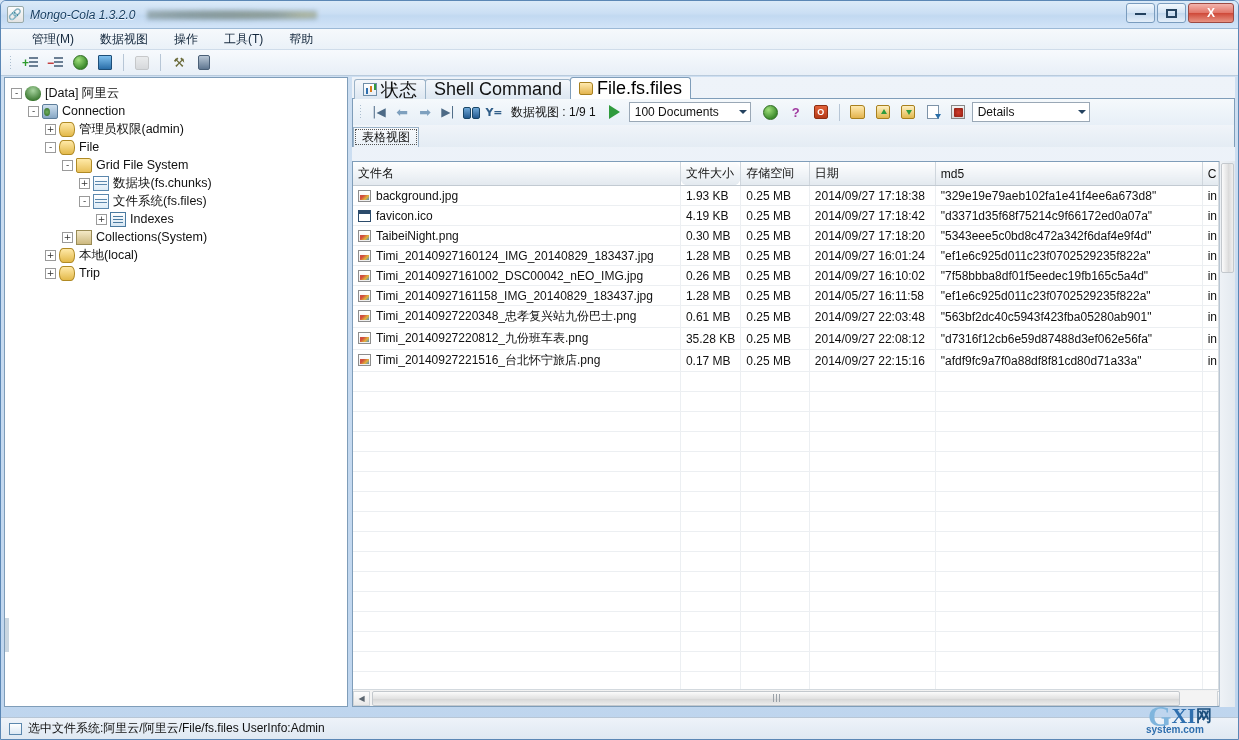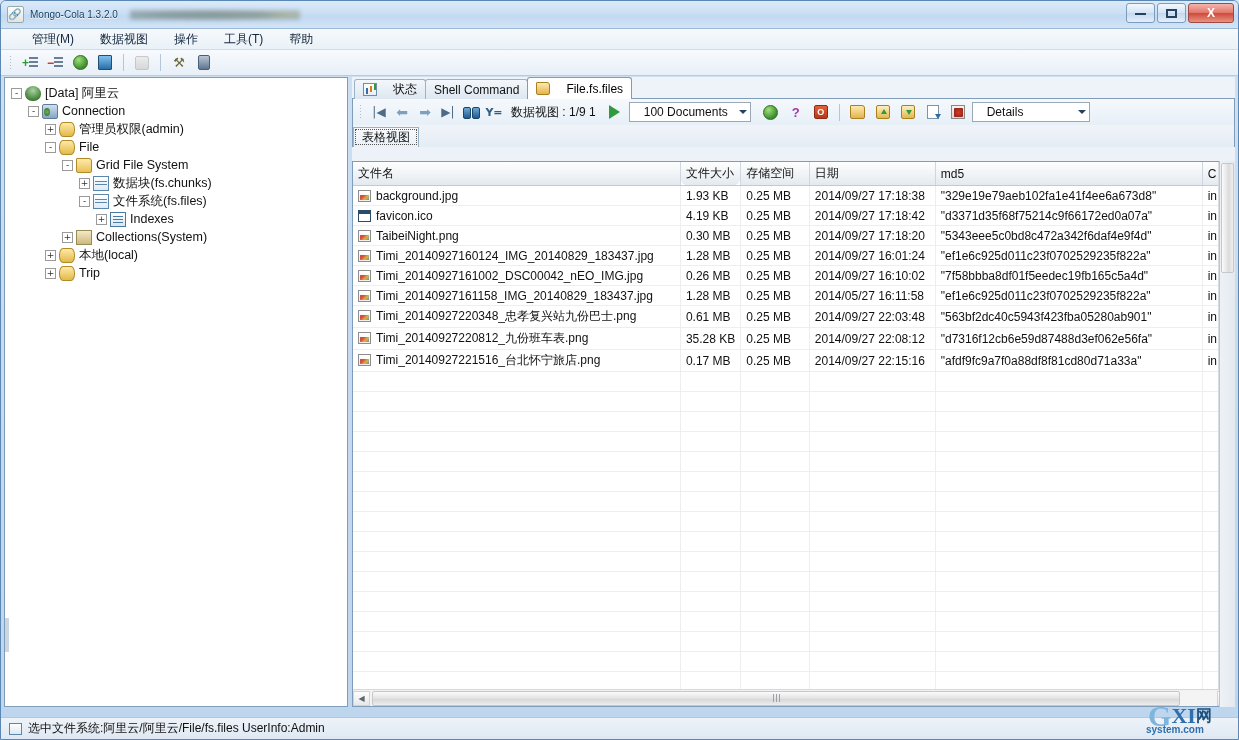--- a/index.html
+++ b/index.html
@@ -32,23 +32,24 @@
   .titlebar .appicon {
     width: 17px; height: 17px;
     background: linear-gradient(180deg,#fdfdfd,#e3e3e3);
     border: 1px solid #9aa;
     border-radius: 2px;
     display: inline-flex; align-items: center; justify-content: center;
     margin-right: 6px;
     font-size: 11px; color: #5a9f3a;
   }
   .titlebar .title {
-    font-size: 10px; color: #123a5e;
+    font-size: 12px; color: #123a5e;
     text-shadow: 0 1px 0 rgba(255,255,255,.8);
     white-space: nowrap;
+    font-style: italic;
   }
   .titlebar .blurred {
     margin-left: 12px;
     width: 170px; height: 14px;
     background:
       radial-gradient(ellipse at 8% 50%, rgba(90,120,150,.55) 0 35%, transparent 60%),
       radial-gradient(ellipse at 27% 50%, rgba(190,175,80,.5) 0 30%, transparent 55%),
       radial-gradient(ellipse at 48% 50%, rgba(90,120,150,.55) 0 40%, transparent 62%),
       radial-gradient(ellipse at 70% 50%, rgba(190,175,80,.5) 0 28%, transparent 52%),
       radial-gradient(ellipse at 90% 50%, rgba(90,120,150,.5) 0 35%, transparent 60%);
@@ -170,22 +171,22 @@
 
   
   .tabstrip {
     height: 22px; display: flex; align-items: flex-end;
     padding-left: 2px; position: relative;
   }
   .tabstrip::after{
     content:""; position:absolute; left:0; right:0; bottom:0; height:1px; background:#7f9db9;
   }
   .tab {
-    height: 20px; display:flex; align-items:center; gap:16px;
-    padding: 0 8px; font-size:12px; color:#111;
+    height: 20px; display:flex; align-items:center; gap:4px;
+    padding: 0 8px; font-size:18px; color:#111;
     border:1px solid #9bb3c8; border-bottom:none;
     background: linear-gradient(180deg,#f4f7fb,#dde7f1);
     margin-right:-1px; border-radius:3px 3px 0 0;
     position: relative; z-index:1;
   }
   .tab.active {
     height: 22px; background:#fff; border-color:#7f9db9;
     z-index:3; color:#000;
   }
   .tab .tabicon{ width:14px; height:13px; display:inline-block; position:relative; }
@@ -204,21 +205,21 @@
   .navbtn.arrow { color:#7ea0be; font-size:14px; }
   .binocular { width:17px;height:14px;position:relative; }
   .binocular::before,.binocular::after{content:"";position:absolute;top:2px;width:6px;height:10px;background:linear-gradient(180deg,#6fa7d6,#22598f);border:1px solid #184667;border-radius:2px;}
   .binocular::before{left:0;} .binocular::after{right:0;}
   .filtericon{ font-size:11px; color:#2f5d88; font-weight:bold;}
   .dvlabel { font-size:12px; color:#111; margin-left:4px; white-space:nowrap;}
   .playbtn { width:0;height:0;border-left:11px solid #2f9b3d;border-top:7px solid transparent;border-bottom:7px solid transparent;margin:0 6px 0 10px;}
   .combo {
     height:20px; min-width:122px; background:#fff; border:1px solid #9aa8b6;
     display:flex; align-items:center; justify-content:space-between;
-    padding:0 3px 0 14px; font-size:12px; color:#111;
+    padding:0 3px 0 5px; font-size:12px; color:#111;
   }
   .combo .caret { width:0;height:0;border-top:4px solid #24425f;border-left:4px solid transparent;border-right:4px solid transparent;margin-left:6px;}
   .combo.details { min-width:118px; }
   .qmark { color:#a03aa0; font-weight:bold; font-size:13px; }
   .redsq { width:14px;height:14px;background:linear-gradient(180deg,#e2623a,#b53a18); border:1px solid #8c2d12; border-radius:2px; display:flex;align-items:center;justify-content:center;color:#fff;font-size:9px;font-weight:bold;}
   .upicon{ width:14px;height:14px;background:linear-gradient(180deg,#fff0c2,#e0b84e);border:1px solid #a8801f;border-radius:2px;position:relative;}
   .upicon::after{content:"";position:absolute;left:4px;top:3px;border-bottom:5px solid #2f9b3d;border-left:3px solid transparent;border-right:3px solid transparent;}
   .dlicon{ width:14px;height:14px;background:linear-gradient(180deg,#fff0c2,#e0b84e);border:1px solid #a8801f;border-radius:2px;position:relative;}
   .dlicon::after{content:"";position:absolute;left:4px;top:4px;border-top:5px solid #2f9b3d;border-left:3px solid transparent;border-right:3px solid transparent;}
   .pageicon{ width:12px;height:14px;background:#fff;border:1px solid #7d93a8; position:relative;}

